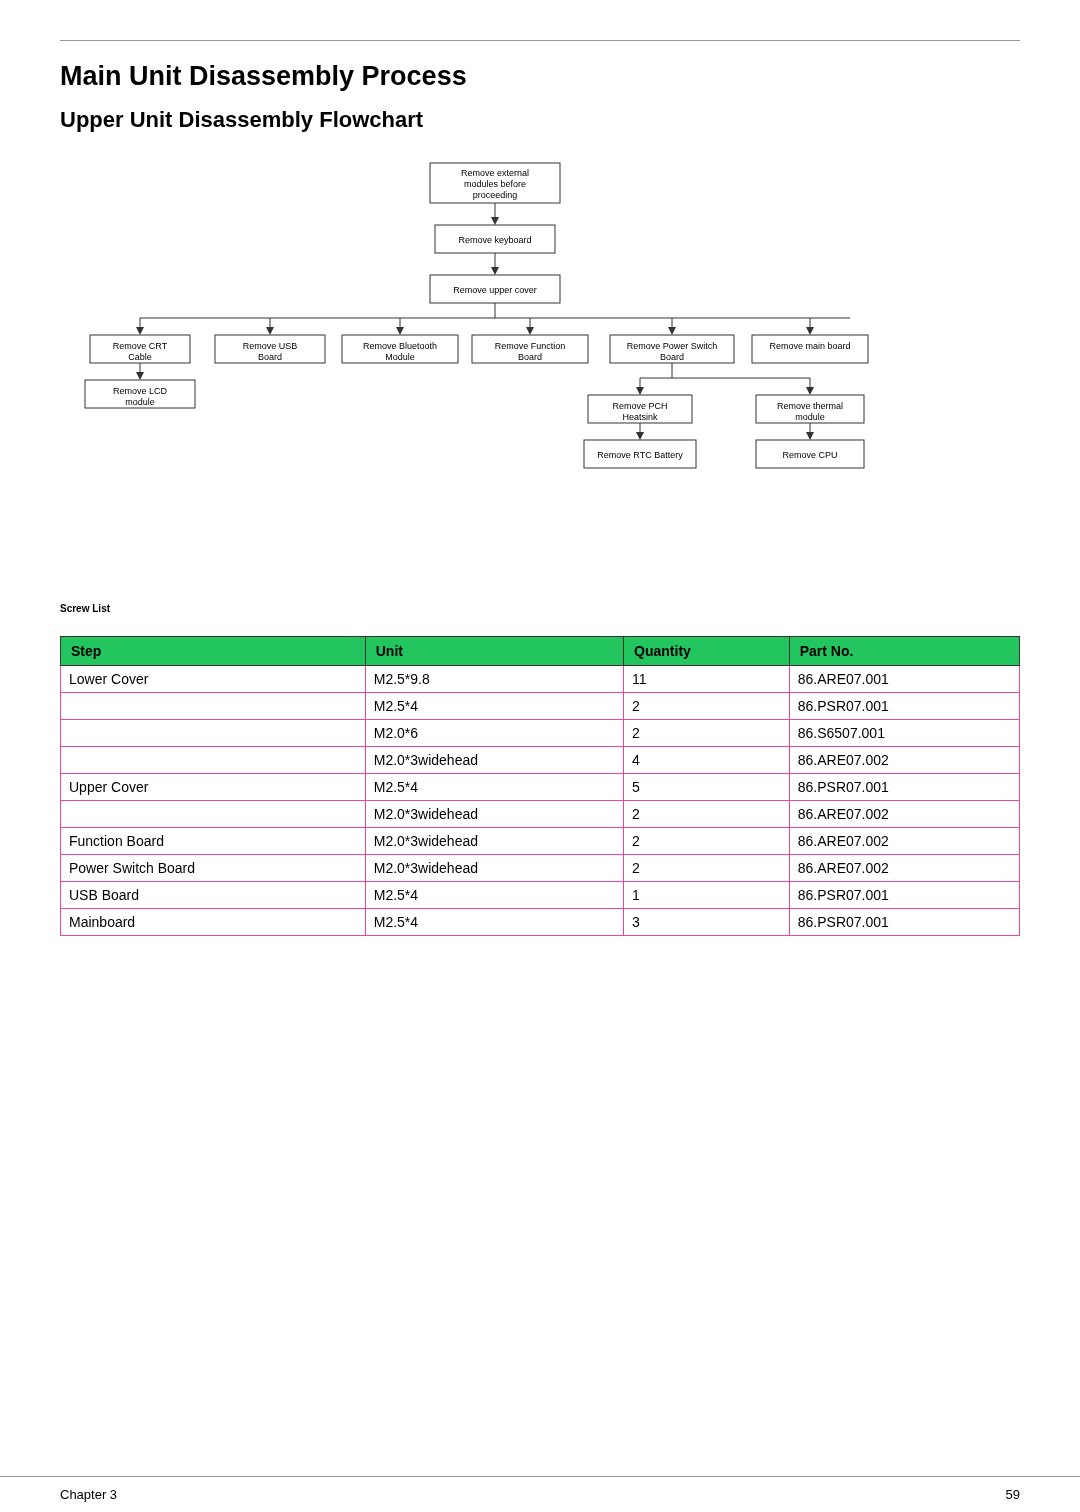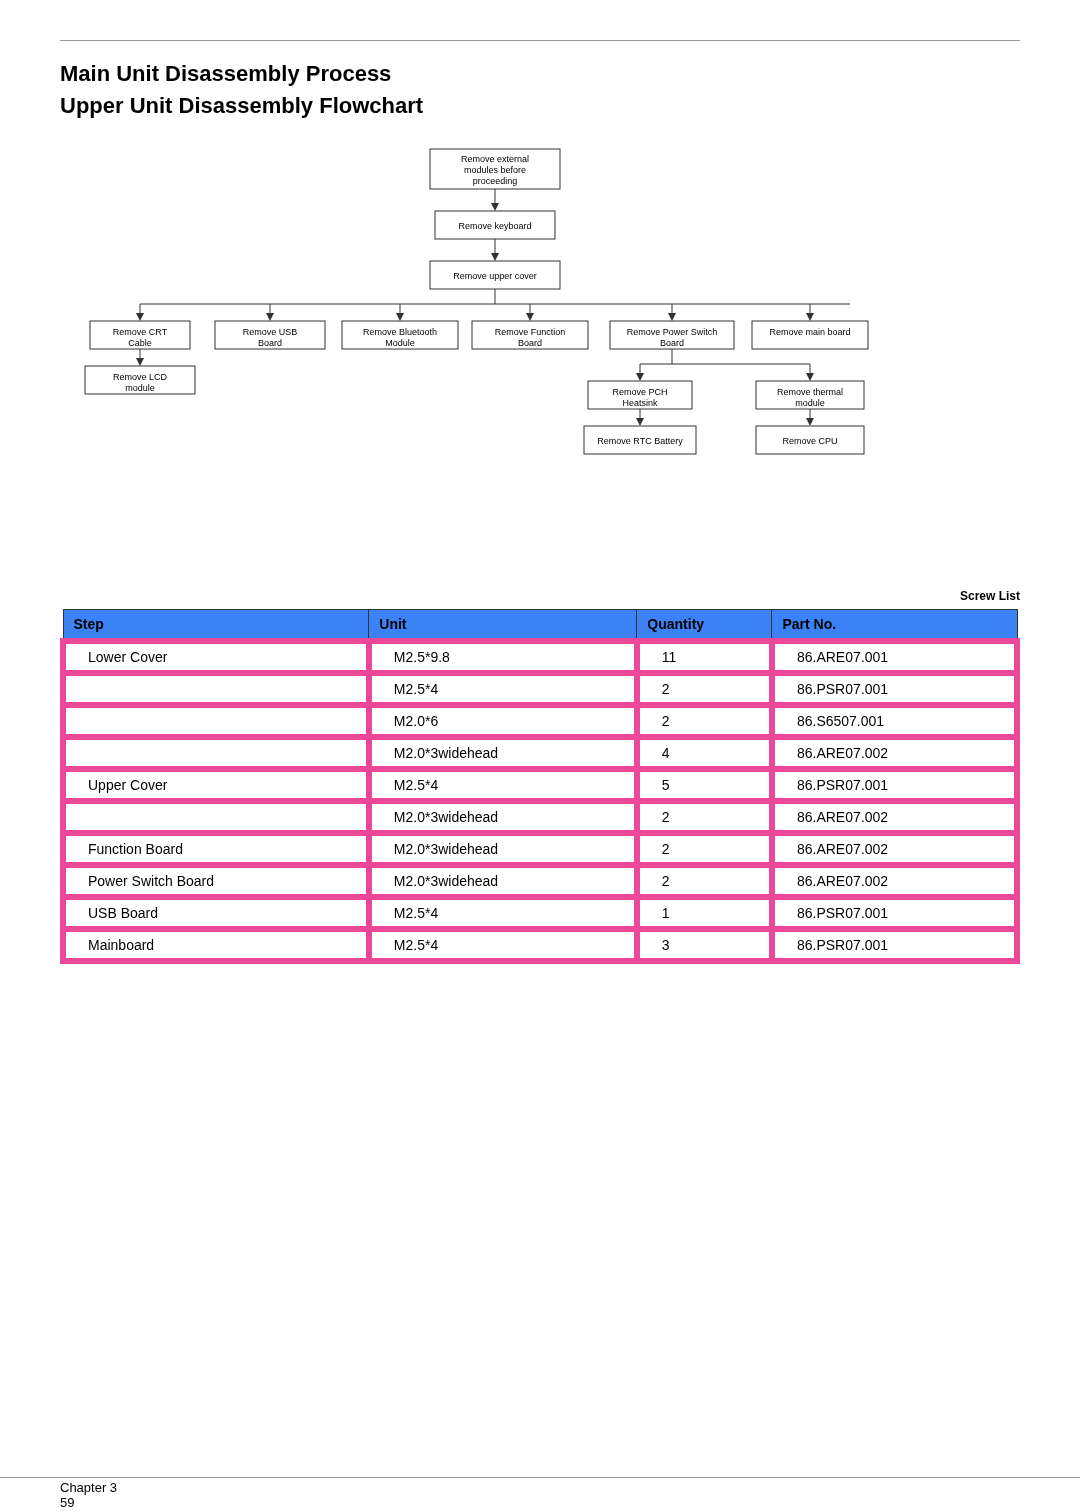--- a/index.html
+++ b/index.html
@@ -10,73 +10,71 @@
       width: 1080px;
       min-height: 1512px;
       padding: 40px 60px;
       font-size: 14px;
     }
     .top-line {
       border-top: 1px solid #999;
       margin-bottom: 20px;
     }
     .page-title {
-      font-size: 22px;
-      font-weight: bold;
-      margin-bottom: 6px;
+      font-size: 27px;
+      font-weight: bold;
+      margin-bottom: 15px;
     }
     .section-title {
       font-size: 22px;
       font-weight: bold;
       margin-bottom: 20px;
     }
     
     .flowchart {
       width: 100%;
       margin-bottom: 30px;
       text-align: right;
     }
     
     .screw-list-title {
       font-weight: bold;
-      margin-bottom: 6px;
-      font-size: 12px;
-      text-align: right;
+      margin-bottom: 22px;
+      font-size: 10px;
     }
     table {
       width: 100%;
       border-collapse: collapse;
       font-size: 14px;
     }
     table th {
-      background: #3b82f6;
+      background: #22c55e;
       border: 1px solid #333;
       padding: 6px 10px;
       font-weight: bold;
       text-align: left;
     }
     table td {
-      border: 6px solid #ec4899;
-      padding: 5px 22px;
+      border: 1px solid #ec4899;
+      padding: 5px 8px;
     }
     table tr td:first-child {
       font-weight: normal;
     }
     .bottom-bar {
       position: fixed;
       bottom: 0;
       left: 0;
       width: 1080px;
       border-top: 1px solid #999;
-      padding: 2px 60px;
+      padding: 10px 60px;
       display: flex;
       justify-content: space-between;
       font-size: 13px;
       background: #fff;
-      flex-direction: column;
     }
   </style>
 </head>
 <body>
 
 <div class="top-line"></div>
 
 <h1 class="page-title">Main Unit Disassembly Process</h1>
 <h2 class="section-title">Upper Unit Disassembly Flowchart</h2>
 

